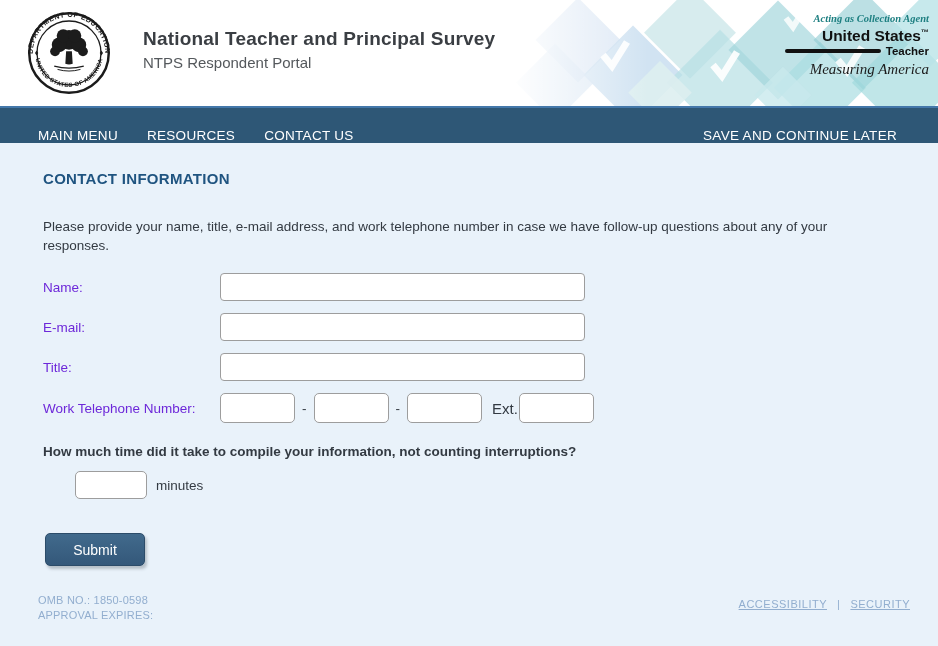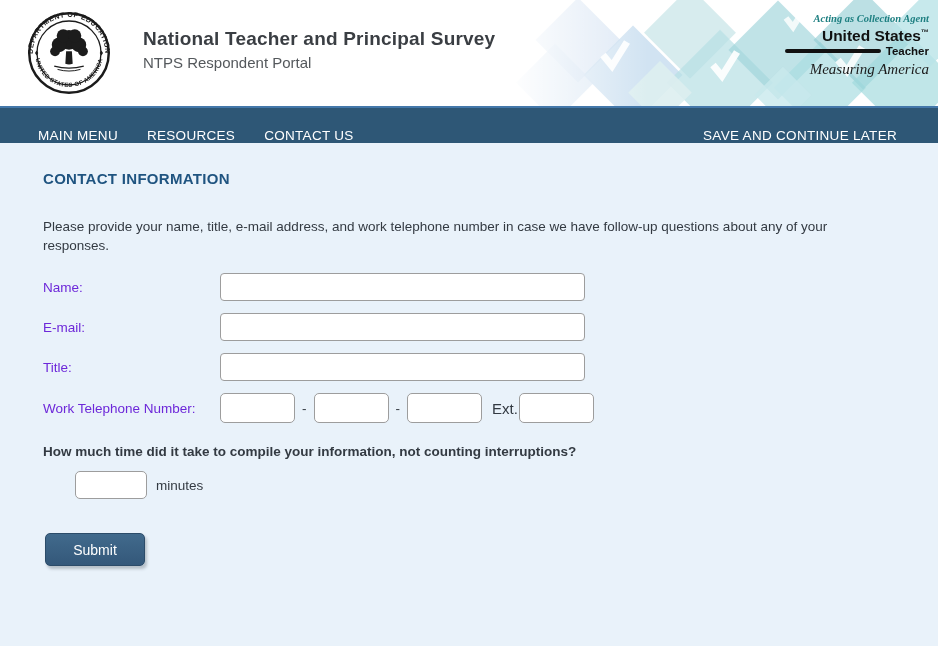--- a/index.html
+++ b/index.html
@@ -183,14 +183,23 @@
     <div class="question">How much time did it take to compile your information, not counting interruptions?</div>
 
     <div class="minutes-row">
       <input class="minutes-input" type="text" value="" style="">
       <span class="minutes-label">minutes</span>
     </div>
 
     <button class="submit-btn">Submit</button>
 
     
+    <div class="footer">
+      <div class="footer-left">
+        <div>OMB NO.: 1850-0598</div>
+        <div>APPROVAL EXPIRES:</div>
+      </div>
+      <div class="footer-links">
+        <a>ACCESSIBILITY</a><span class="sep">|</span><a>SECURITY</a>
+      </div>
+    </div>
   </div>
 </div>
 
 </body></html>

